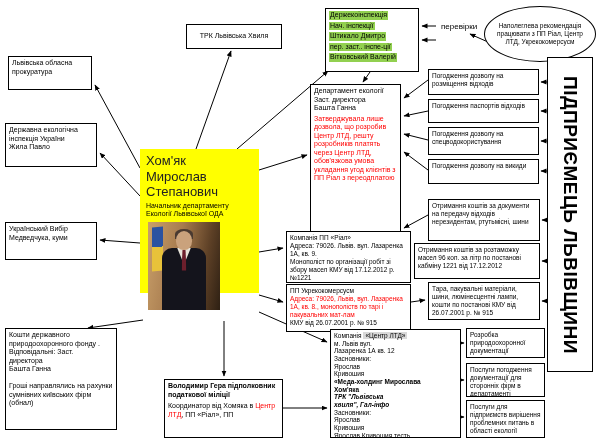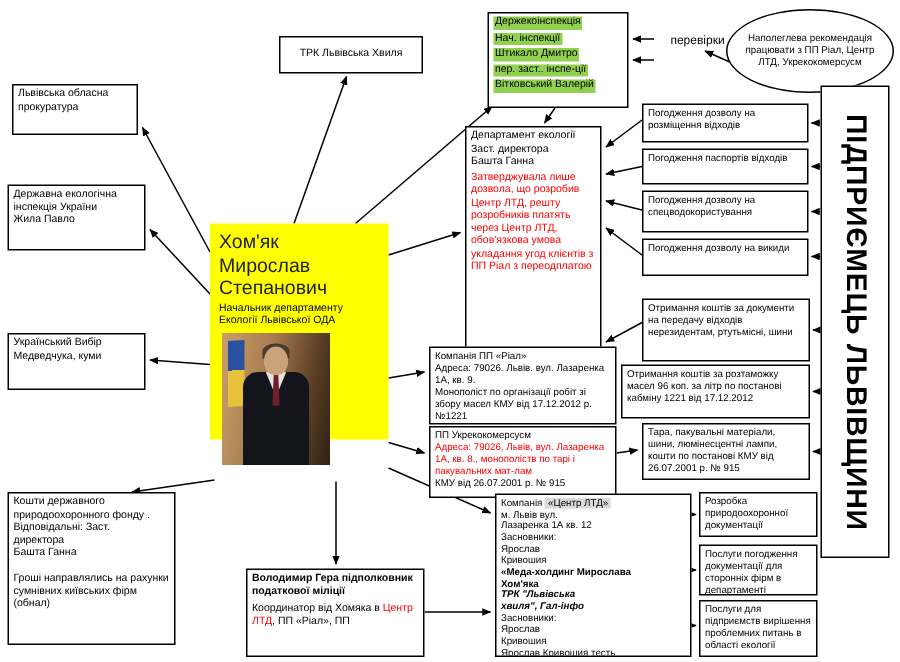--- a/index.html
+++ b/index.html
@@ -11,21 +11,21 @@
   #canvas { position:absolute; inset:0; width:600px; height:441px; }
   #arrows { position:absolute; left:0; top:0; z-index:1; }
   #arrows line { stroke:#000; stroke-width:1; marker-end:url(#ah); }
   .box {
     position:absolute; border:1px solid #000; background:#fff;
     padding:2px 3px; line-height:1.22; overflow:hidden; z-index:2;
   }
   .nob { border:none; background:transparent; }
   .f6 { font-size:6.5px; }
   .f7 { font-size:7px; }
-  .f8 { font-size:8px;text-align:center; }
+  .f8 { font-size:8px; }
   .pre { white-space:pre-line; }
   .red { color:#FF0000; }
   .b { font-weight:bold; }
   .bi { font-weight:bold; font-style:italic; }
   .ctr { display:flex; align-items:center; justify-content:center; text-align:center; }
 
   
   #trk        { left:186px; top:24px;  width:96px;  height:25px; }
   #prokuratura{ left:8px;   top:56px;  width:84px;  height:34px; }
   #derzh      { left:5px;   top:123px; width:92px;  height:44px; }

